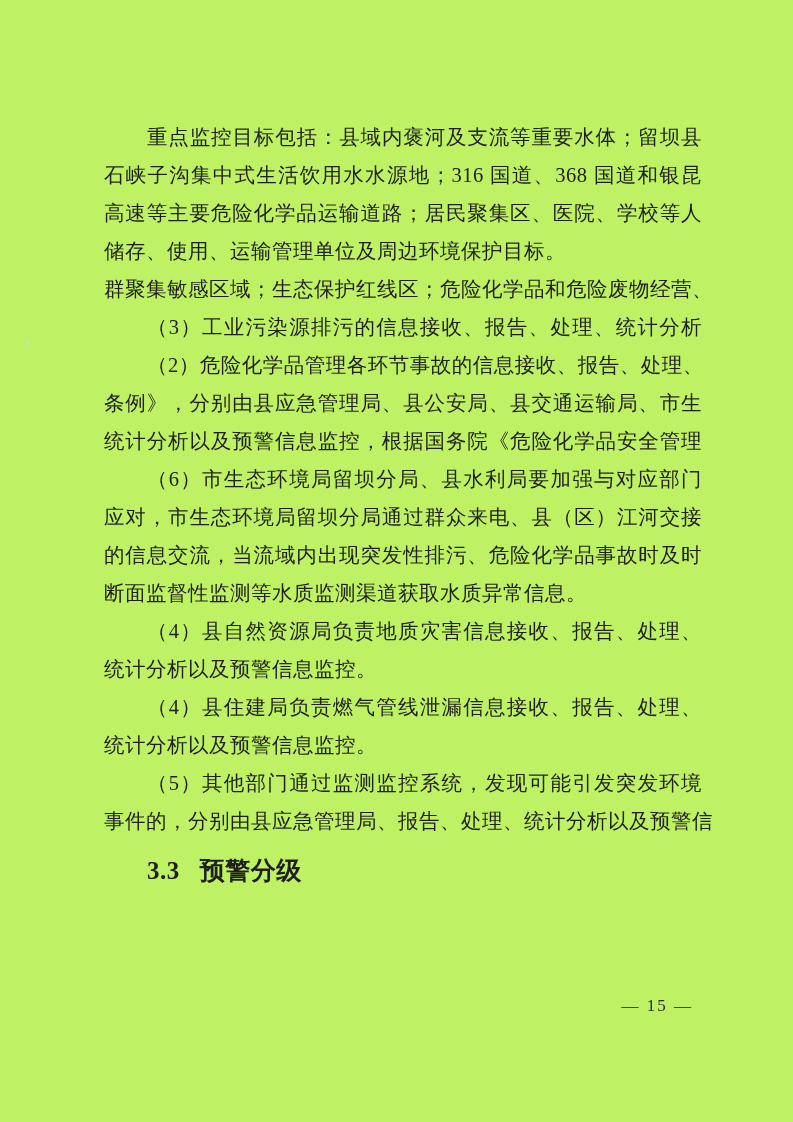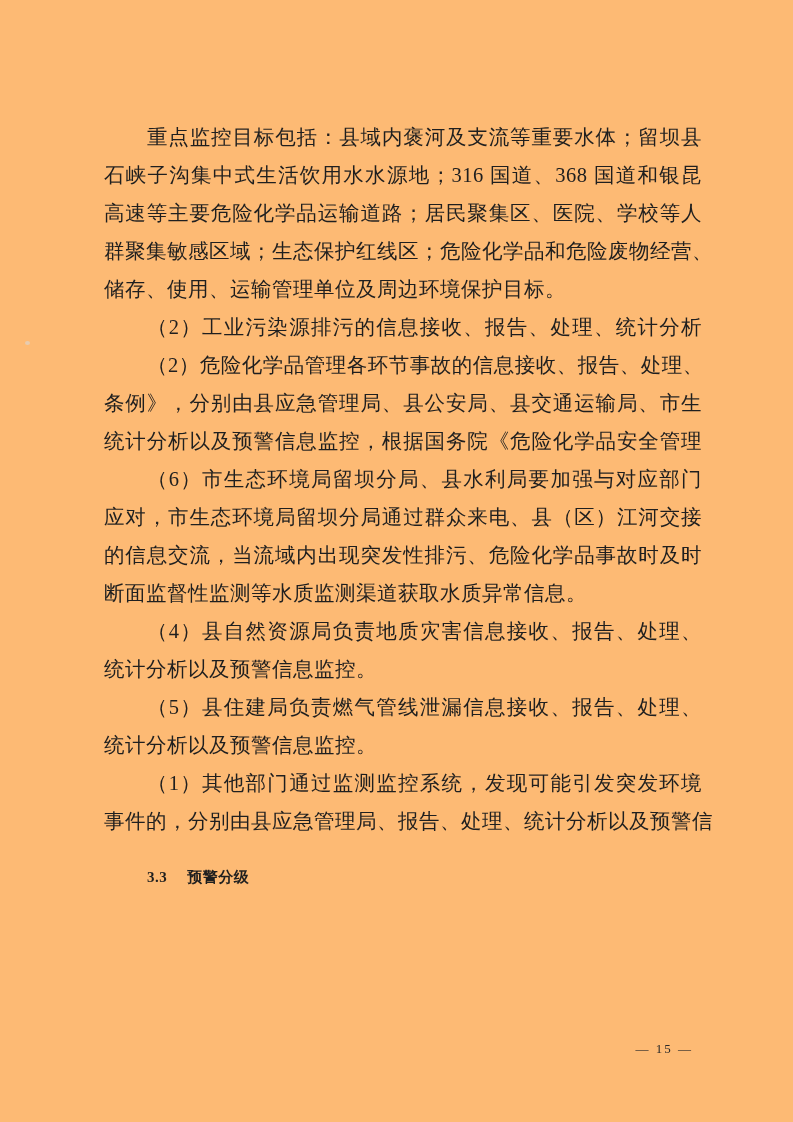--- a/index.html
+++ b/index.html
@@ -4,21 +4,21 @@
 <style>
   html, body {
     margin: 0;
     padding: 0;
     background: #e8e8e8;
   }
   .page {
     position: relative;
     width: 793px;
     height: 1122px;
-    background: #fdba74;
+    background: #bef264;
     font-family: "Liberation Serif", "DejaVu Serif", serif;
     color: #1f1f1f;
     overflow: hidden;
     box-sizing: border-box;
   }
   .doc-body {
     position: absolute;
     left: 104px;
     top: 118px;
     width: 598px;
@@ -38,41 +38,41 @@
     overflow: visible;
   }
   .line.first {
     text-indent: 43px;
   }
   .line.last {
     text-align: left;
     text-align-last: left;
   }
   .section-heading {
-    margin-top: 18px;
-    font-size: 15px;
+    margin-top: 12px;
+    font-size: 25px;
     line-height: 38px;
     height: 38px;
     padding-left: 43px;
     font-weight: bold;
     letter-spacing: 0.5px;
   }
   .heading-number {
     font-weight: bold;
     font-family: "Liberation Serif", "DejaVu Serif", serif;
   }
   .heading-title {
     margin-left: 20px;
     font-weight: bold;
   }
   .footer {
     position: absolute;
-    top: 1041px;
+    top: 996px;
     right: 100px;
-    font-size: 13px;
+    font-size: 17px;
     letter-spacing: 2px;
     color: #2a2a2a;
   }
   .scan-speck {
     position: absolute;
     left: 25px;
     top: 341px;
     width: 5px;
     height: 4px;
     background: #d8d8d8;
@@ -85,47 +85,47 @@
 
 <div class="page">
   <div class="scan-speck"></div>
 
   <div class="doc-body">
 
     <div class="para">
         <div class="line first">重点监控目标包括：县域内褒河及支流等重要水体；留坝县</div>
         <div class="line">石峡子沟集中式生活饮用水水源地；316 国道、368 国道和银昆</div>
         <div class="line">高速等主要危险化学品运输道路；居民聚集区、医院、学校等人</div>
+        <div class="line last">储存、使用、运输管理单位及周边环境保护目标。</div>
         <div class="line">群聚集敏感区域；生态保护红线区；危险化学品和危险废物经营、</div>
-        <div class="line last">储存、使用、运输管理单位及周边环境保护目标。</div>
       </div>
       <div class="para">
-        <div class="line first">（2）工业污染源排污的信息接收、报告、处理、统计分析</div>
+        <div class="line first">（3）工业污染源排污的信息接收、报告、处理、统计分析</div>
       </div>
       <div class="para">
         <div class="line first">（2）危险化学品管理各环节事故的信息接收、报告、处理、</div>
         <div class="line">条例》，分别由县应急管理局、县公安局、县交通运输局、市生</div>
         <div class="line">统计分析以及预警信息监控，根据国务院《危险化学品安全管理</div>
       </div>
       <div class="para">
         <div class="line first">（6）市生态环境局留坝分局、县水利局要加强与对应部门</div>
         <div class="line">应对，市生态环境局留坝分局通过群众来电、县（区）江河交接</div>
         <div class="line">的信息交流，当流域内出现突发性排污、危险化学品事故时及时</div>
         <div class="line last">断面监督性监测等水质监测渠道获取水质异常信息。</div>
       </div>
       <div class="para">
         <div class="line first">（4）县自然资源局负责地质灾害信息接收、报告、处理、</div>
         <div class="line last">统计分析以及预警信息监控。</div>
       </div>
       <div class="para">
-        <div class="line first">（5）县住建局负责燃气管线泄漏信息接收、报告、处理、</div>
+        <div class="line first">（4）县住建局负责燃气管线泄漏信息接收、报告、处理、</div>
         <div class="line last">统计分析以及预警信息监控。</div>
       </div>
       <div class="para">
-        <div class="line first">（1）其他部门通过监测监控系统，发现可能引发突发环境</div>
+        <div class="line first">（5）其他部门通过监测监控系统，发现可能引发突发环境</div>
         <div class="line">事件的，分别由县应急管理局、报告、处理、统计分析以及预警信</div>
       </div>
       <div class="section-heading">
       <span class="heading-number">3.3</span><span class="heading-title">预警分级</span>
     </div>
   </div>
 
   <div class="footer">— 15 —</div>
 </div>
 

